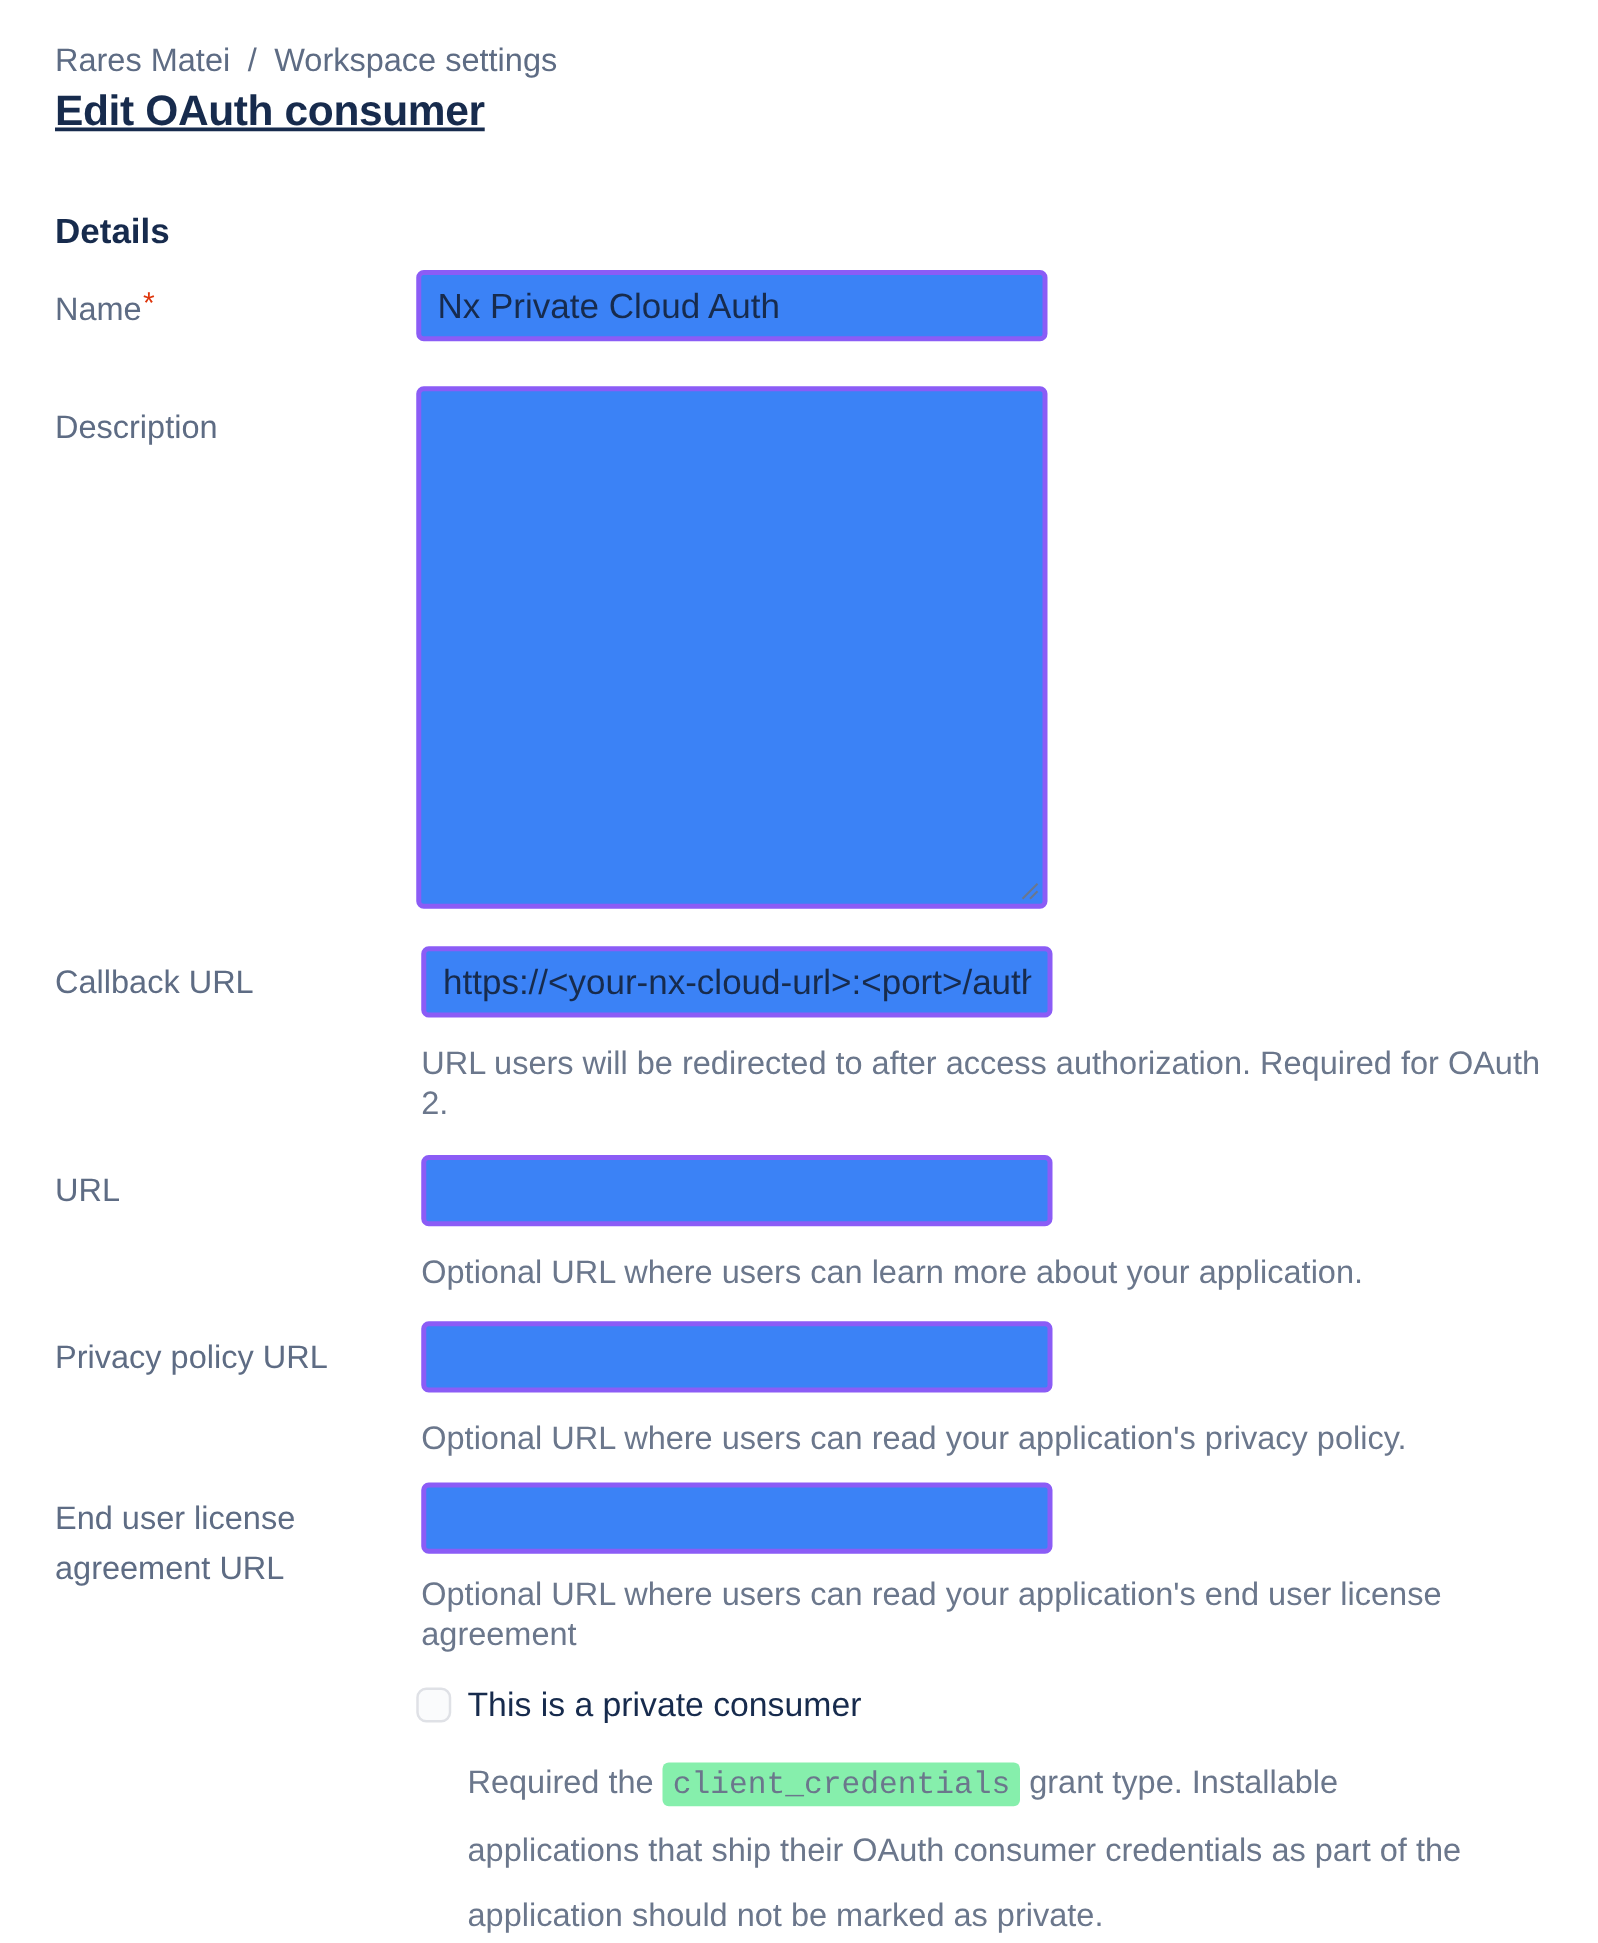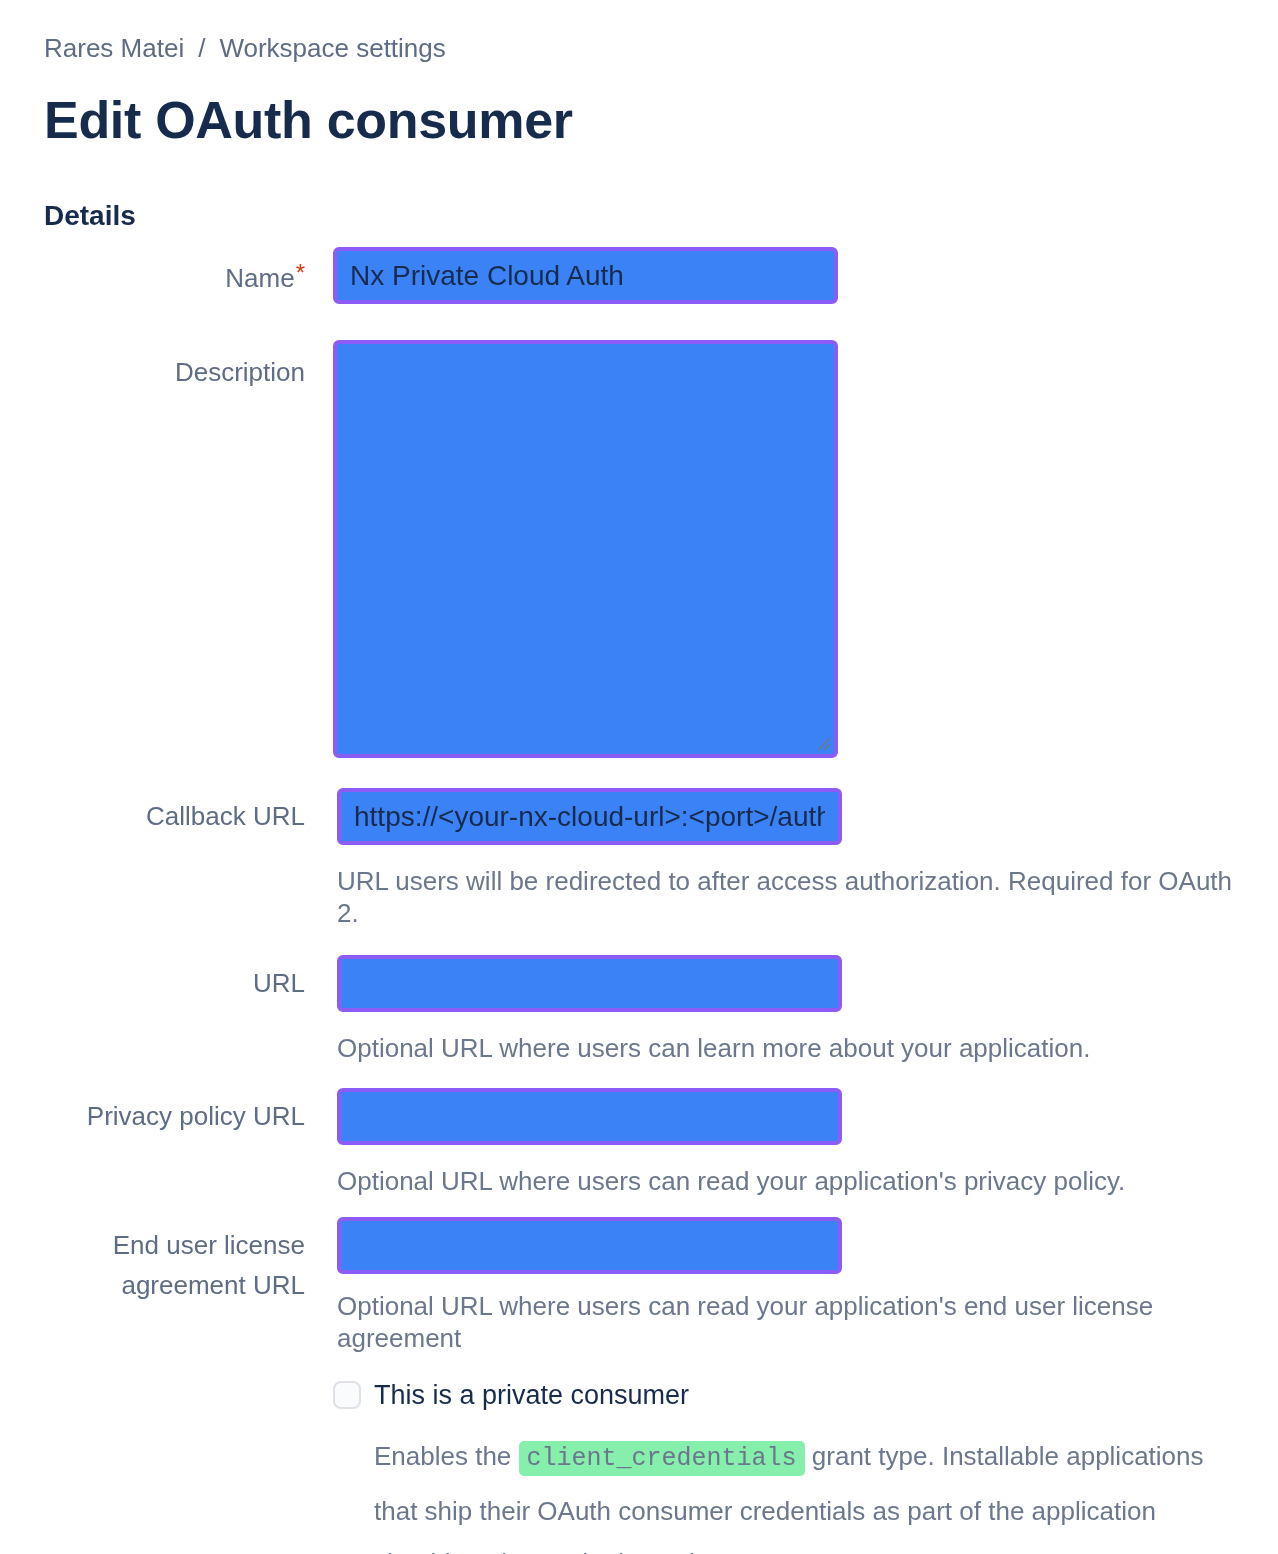--- a/index.html
+++ b/index.html
@@ -14,23 +14,22 @@
   
   .breadcrumb {
     font-size: 26px; line-height: 30px; color: #5E6C84;
     display: flex; align-items: baseline; gap: 14px;
   }
   .breadcrumb a { color: #5E6C84; text-decoration: none; cursor: pointer; }
   .breadcrumb .sep { color: #5E6C84; }
 
   
   h1.page-title {
-    margin-top: 31px;
-    font-size: 52px; line-height: 52px; font-weight: 700;
-    color: #172B4D; letter-spacing: -0.3px;
+    font-size: 34px; line-height: 52px; font-weight: 700;
+    color: #172B4D; letter-spacing: -0.3px; text-decoration: underline;
   }
 
   
   h2.section-heading {
     margin-top: 53px;
     font-size: 28px; line-height: 33px; font-weight: 700;
     color: #172B4D;
   }
 
   form { margin-top: 15px; }
@@ -38,21 +37,21 @@
   .row {
     display: grid;
     grid-template-columns: 261px 905px;
     column-gap: 28px;
     align-items: center;
   }
   .row + .row { margin-top: 36px; }
   .row.has-help { align-items: start; gap: 32px; }
 
   .field-label {
-    text-align: right;
+    text-align: left;
     font-size: 26px; line-height: 40px; color: #5E6C84;
   }
   .row.has-help .field-label { padding-top: 8px; }
   .field-label .required {
     color: #DE350B; font-size: 24px;
     vertical-align: 6px; margin-left: 1px;
   }
   .field-label.top { align-self: start; padding-top: 12px; }
 
   .text-input {
@@ -184,17 +183,17 @@
     <div class="row checkbox-row">
       <div></div>
       <div class="checkbox-line">
         <span class="checkbox-box" role="checkbox" aria-checked="false"></span>
         <span class="checkbox-label">This is a private consumer</span>
       </div>
     </div>
 
     <div class="row note-row">
       <div></div>
-      <div class="note-text"><span>Enables the </span><span class="code-chip">client_credentials</span><span> grant type. Installable applications that ship their OAuth consumer credentials as part of the application should not be marked as private.</span></div>
+      <div class="note-text"><span>Required the </span><span class="code-chip">client_credentials</span><span> grant type. Installable applications that ship their OAuth consumer credentials as part of the application should not be marked as private.</span></div>
     </div>
 
   </form>
 </div>
 
 </body></html>

